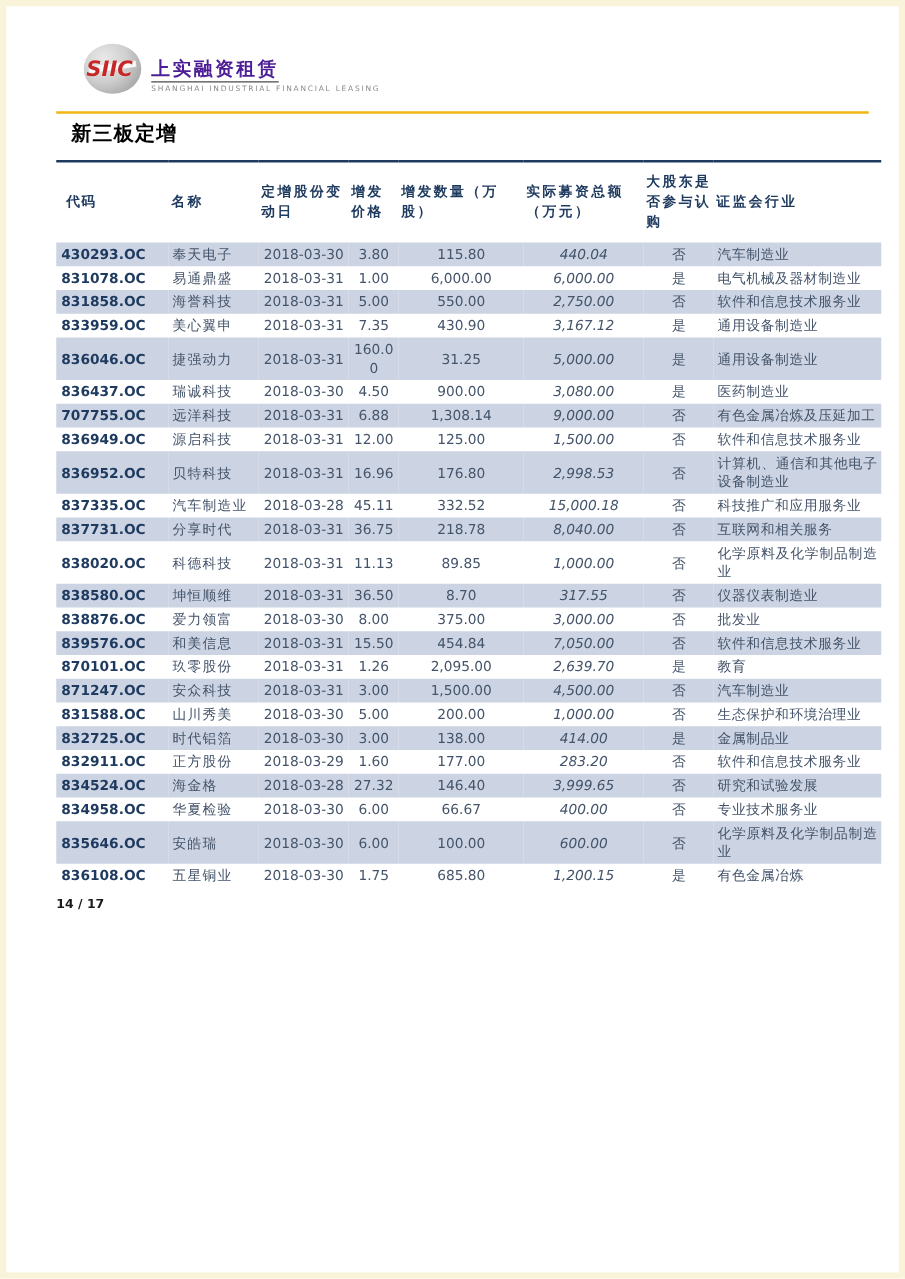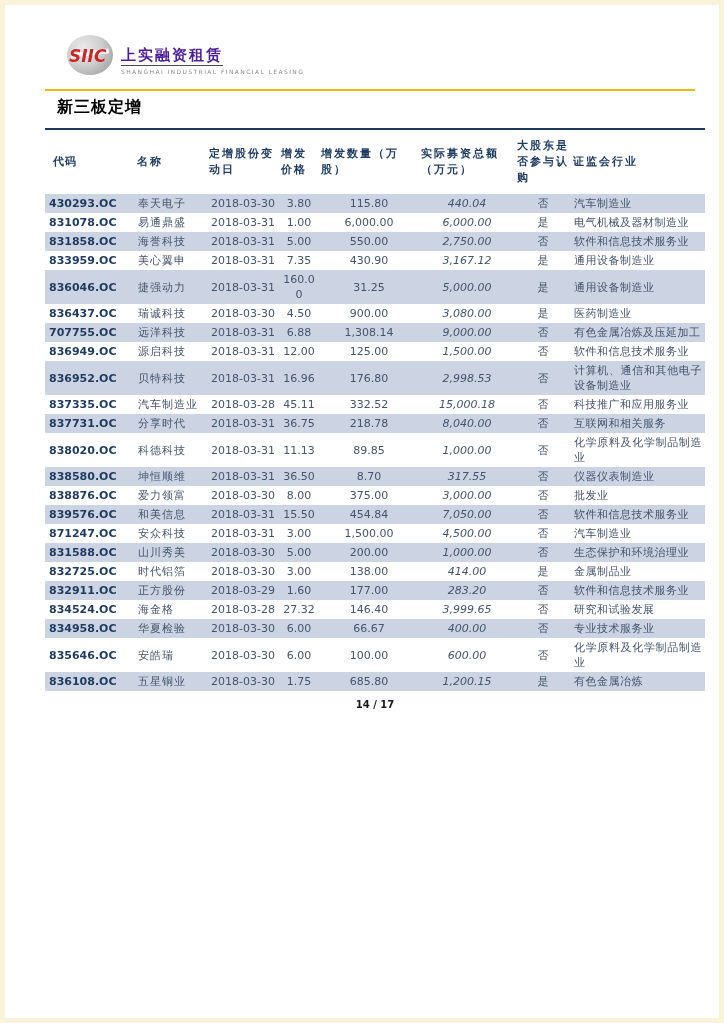--- a/index.html
+++ b/index.html
@@ -134,21 +134,20 @@
   td.col-amount{ text-align: center; font-style: italic; }
   td.col-part  { text-align: center; }
   td.col-industry {
     text-align: justify;
     letter-spacing: 0.5px;
   }
 
   
   .page-footer {
     width: 660px;
-    text-align: center;
     font-size: 10px;
     font-weight: bold;
     color: #1a1a1a;
     margin-top: 8px;
   }
 </style>
 </head>
 <body>
 
 <div class="page">
@@ -351,20 +350,30 @@
     <td class="col-code">839576.OC</td>
     <td class="col-name">和美信息</td>
     <td class="col-date">2018-03-31</td>
     <td class="col-price">15.50</td>
     <td class="col-qty">454.84</td>
     <td class="col-amount">7,050.00</td>
     <td class="col-part">否</td>
     <td class="col-industry">软件和信息技术服务业</td>
   </tr>
 
+  <tr>
+    <td class="col-code">870101.OC</td>
+    <td class="col-name">玖零股份</td>
+    <td class="col-date">2018-03-31</td>
+    <td class="col-price">1.26</td>
+    <td class="col-qty">2,095.00</td>
+    <td class="col-amount">2,639.70</td>
+    <td class="col-part">是</td>
+    <td class="col-industry">教育</td>
+  </tr>
 
   <tr>
     <td class="col-code">871247.OC</td>
     <td class="col-name">安众科技</td>
     <td class="col-date">2018-03-31</td>
     <td class="col-price">3.00</td>
     <td class="col-qty">1,500.00</td>
     <td class="col-amount">4,500.00</td>
     <td class="col-part">否</td>
     <td class="col-industry">汽车制造业</td>

